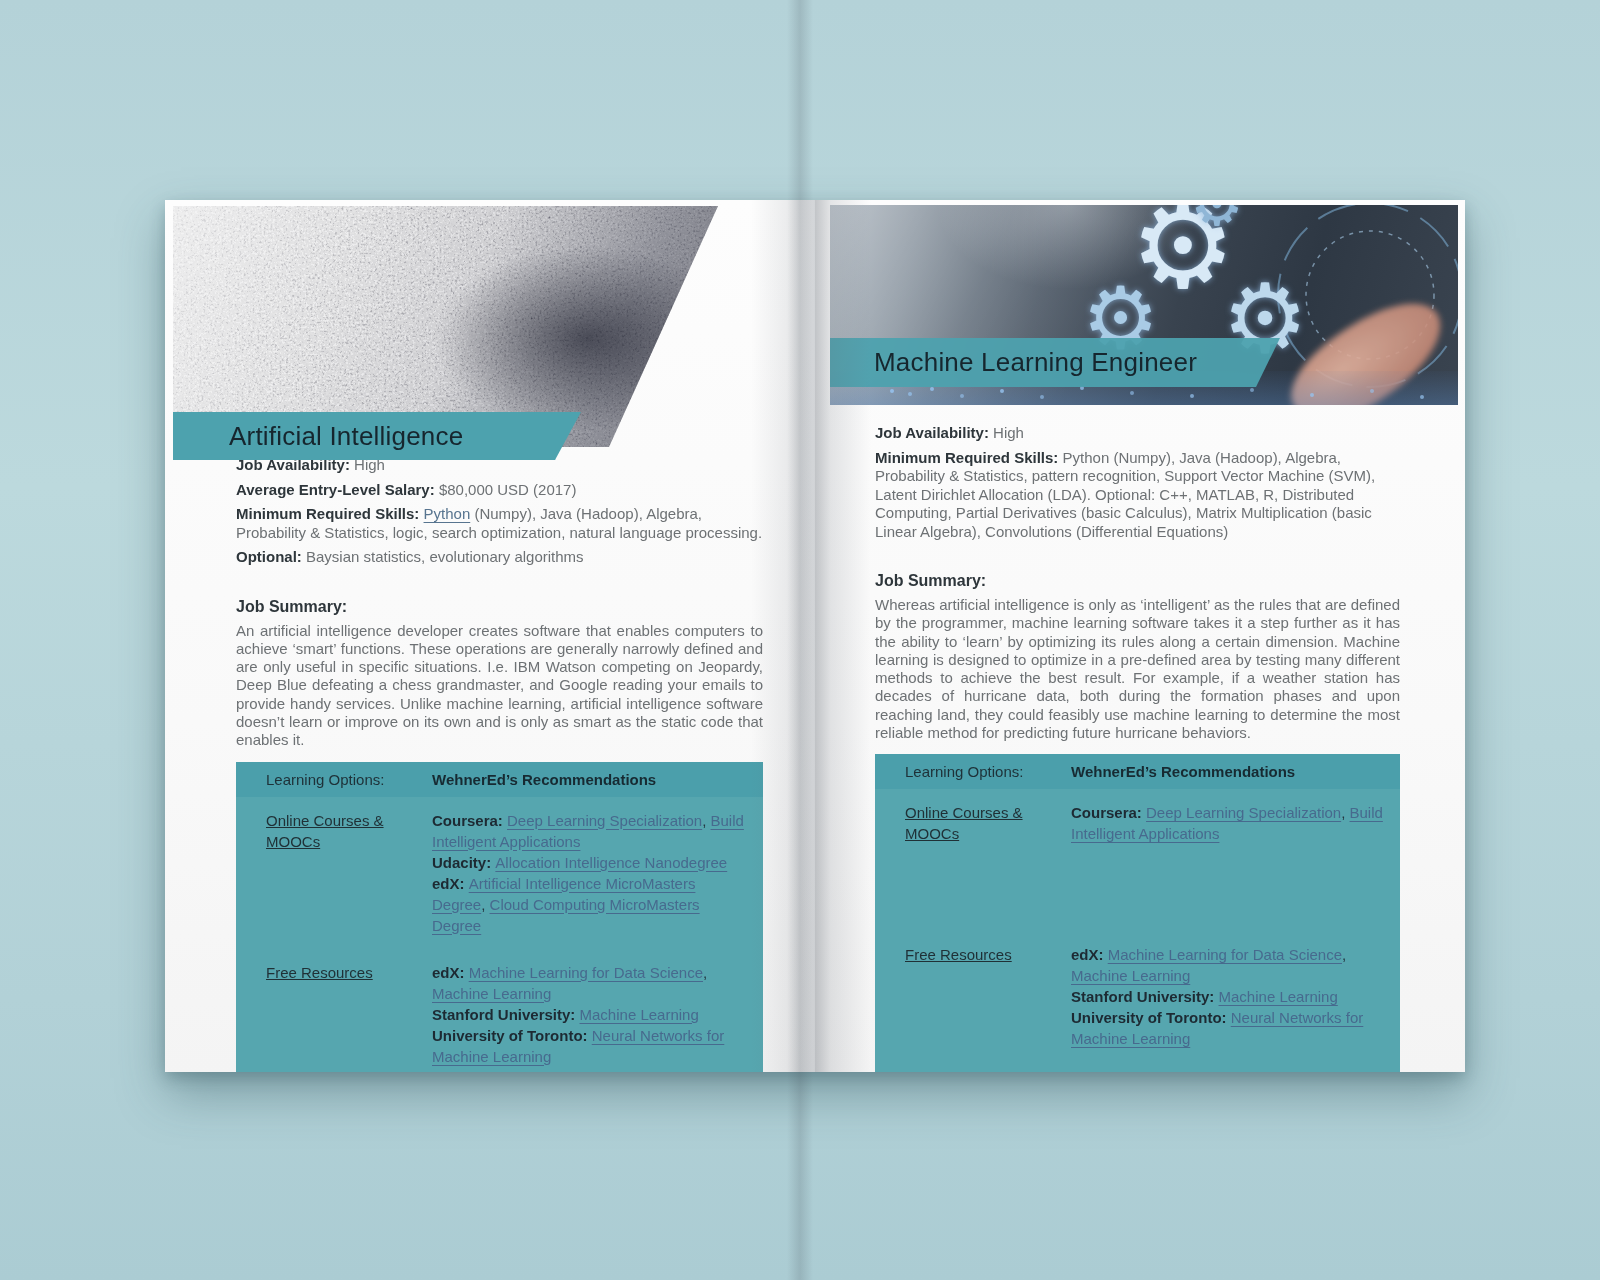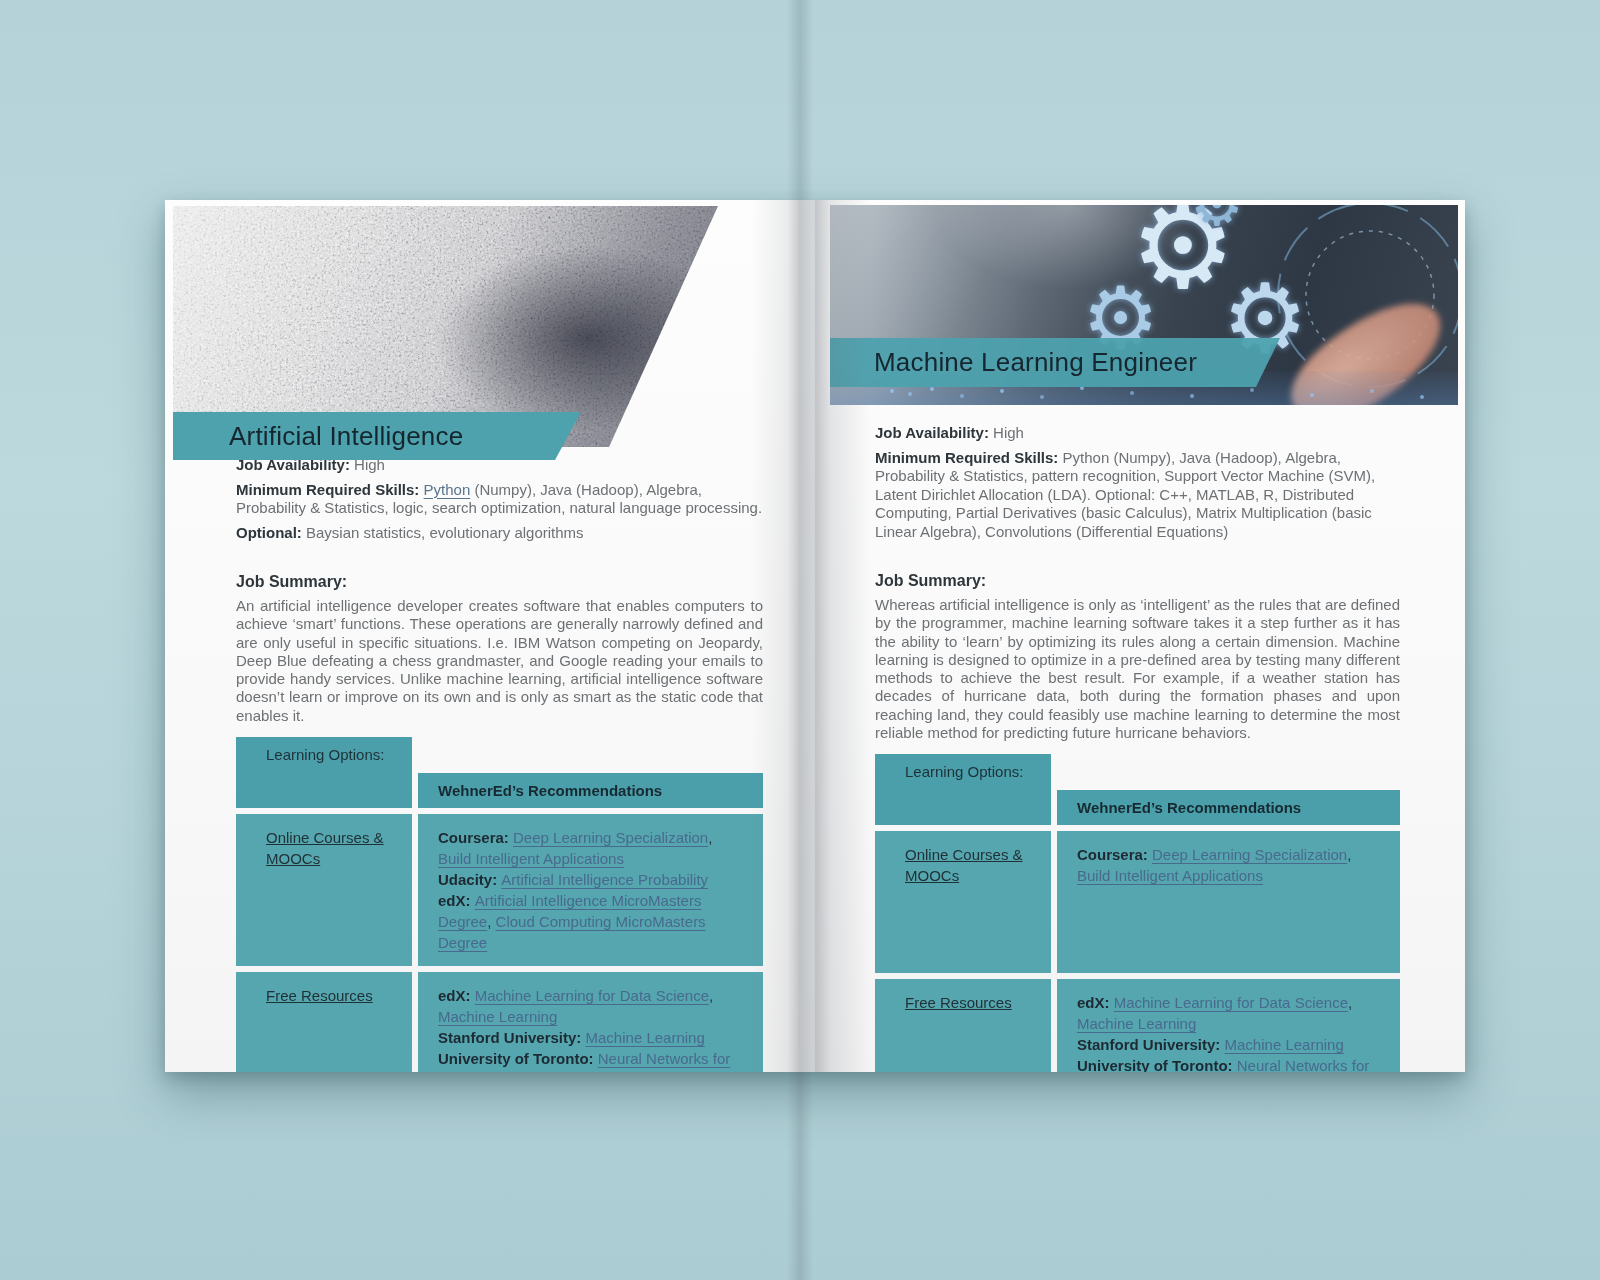--- a/index.html
+++ b/index.html
@@ -60,24 +60,24 @@
   .content{position:absolute;z-index:1;font-size:15px;color:#6d7174;}
   .content-left{left:71px;top:256px;width:527px;}
   .content-right{left:60px;top:224px;width:525px;}
   p.detail{margin:0 0 6px;line-height:18.5px;}
   p.detail b{color:#2e363b;font-weight:700;}
   .summary-heading{margin:31px 0 6px;line-height:18px;font-weight:700;color:#2e363b;font-size:16px;}
   .summary{margin:0 0 12px;line-height:18.3px;text-align:justify;}
   .doc-link{color:#57748f;text-decoration:underline;text-underline-offset:3px;cursor:pointer;}
 
   
-  .ltable{display:grid;grid-template-columns:176px 1fr;gap:6px;margin-top:0;}
+  .ltable{display:grid;grid-template-columns:176px 1fr;gap:0;margin-top:0;}
   .cell{font-size:15px;line-height:21px;}
   .cell.head{background:#4b9fab;color:#1e3138;padding:7px 14px 7px 30px;}
-  .cell.head2{background:#4b9fab;color:#172a32;font-weight:700;padding:7px 14px 7px 20px;margin-top:36px;}
+  .cell.head2{background:#4b9fab;color:#172a32;font-weight:700;padding:7px 14px 7px 20px;}
   .cell.option{background:#56a6af;color:#1f3036;padding:13px 12px 13px 30px;text-decoration:underline;}
   .cell.recs{background:#56a6af;color:#243640;padding:13px 14px 13px 20px;}
   .cell.recs b{color:#1d2a33;}
   .cell.recs .doc-link{color:#476a8e;}
   .rec-line{margin:0;}
 </style>
 </head>
 <body>
 
 <div class="scene">
@@ -98,33 +98,34 @@
           <rect width="100%" height="100%" filter="url(#noiseAI)"></rect>
         </svg>
         <div class="shade"></div>
       </div>
       <div class="banner banner-left">
         <span class="title">Artificial Intelligence</span>
       </div>
       <div class="content content-left">
         <div class="details">
             <p class="detail"><b>Job Availability: </b>High</p>
+            <p class="detail"><b>Average Entry-Level Salary: </b>$80,000 USD (2017)</p>
             <p class="detail"><b>Minimum Required Skills: </b><a class="doc-link">Python</a> (Numpy), Java (Hadoop), Algebra, Probability &amp; Statistics, logic, search optimization, natural language processing.</p>
             <p class="detail"><b>Optional: </b>Baysian statistics, evolutionary algorithms</p>
           </div>
         <div class="summary-heading">Job Summary:</div>
         <div class="summary">An artificial intelligence developer creates software that enables computers to achieve ‘smart’ functions. These operations are generally narrowly defined and are only useful in specific situations. I.e. IBM Watson competing on Jeopardy, Deep Blue defeating a chess grandmaster, and Google reading your emails to provide handy services. Unlike machine learning, artificial intelligence software doesn’t learn or improve on its own and is only as smart as the static code that enables it.</div>
         <div class="ltable">
           <div class="cell head">Learning Options:</div>
           <div class="cell head2">WehnerEd’s Recommendations</div>
 
         <div class="cell option" style="min-height: 116px;">Online Courses &amp; MOOCs</div>
             <div class="cell recs" style="min-height: 116px;">
               <div class="rec-line"><b>Coursera: </b><a class="doc-link">Deep Learning Specialization</a>, <a class="doc-link">Build Intelligent Applications</a></div>
-              <div class="rec-line"><b>Udacity: </b><a class="doc-link">Artificial Intelligence Probability</a></div>
+              <div class="rec-line"><b>Udacity: </b><a class="doc-link">Allocation Intelligence Nanodegree</a></div>
               <div class="rec-line"><b>edX: </b><a class="doc-link">Artificial Intelligence MicroMasters Degree</a>, <a class="doc-link">Cloud Computing MicroMasters Degree</a></div>
             </div>
             <div class="cell option" style="min-height: 132px;">Free Resources</div>
             <div class="cell recs" style="min-height: 132px;">
               <div class="rec-line"><b>edX: </b><a class="doc-link">Machine Learning for Data Science</a>, <a class="doc-link">Machine Learning</a></div>
               <div class="rec-line"><b>Stanford University: </b><a class="doc-link">Machine Learning</a></div>
               <div class="rec-line"><b>University of Toronto: </b><a class="doc-link">Neural Networks for Machine Learning</a></div>
             </div>
           </div>
       </div>

